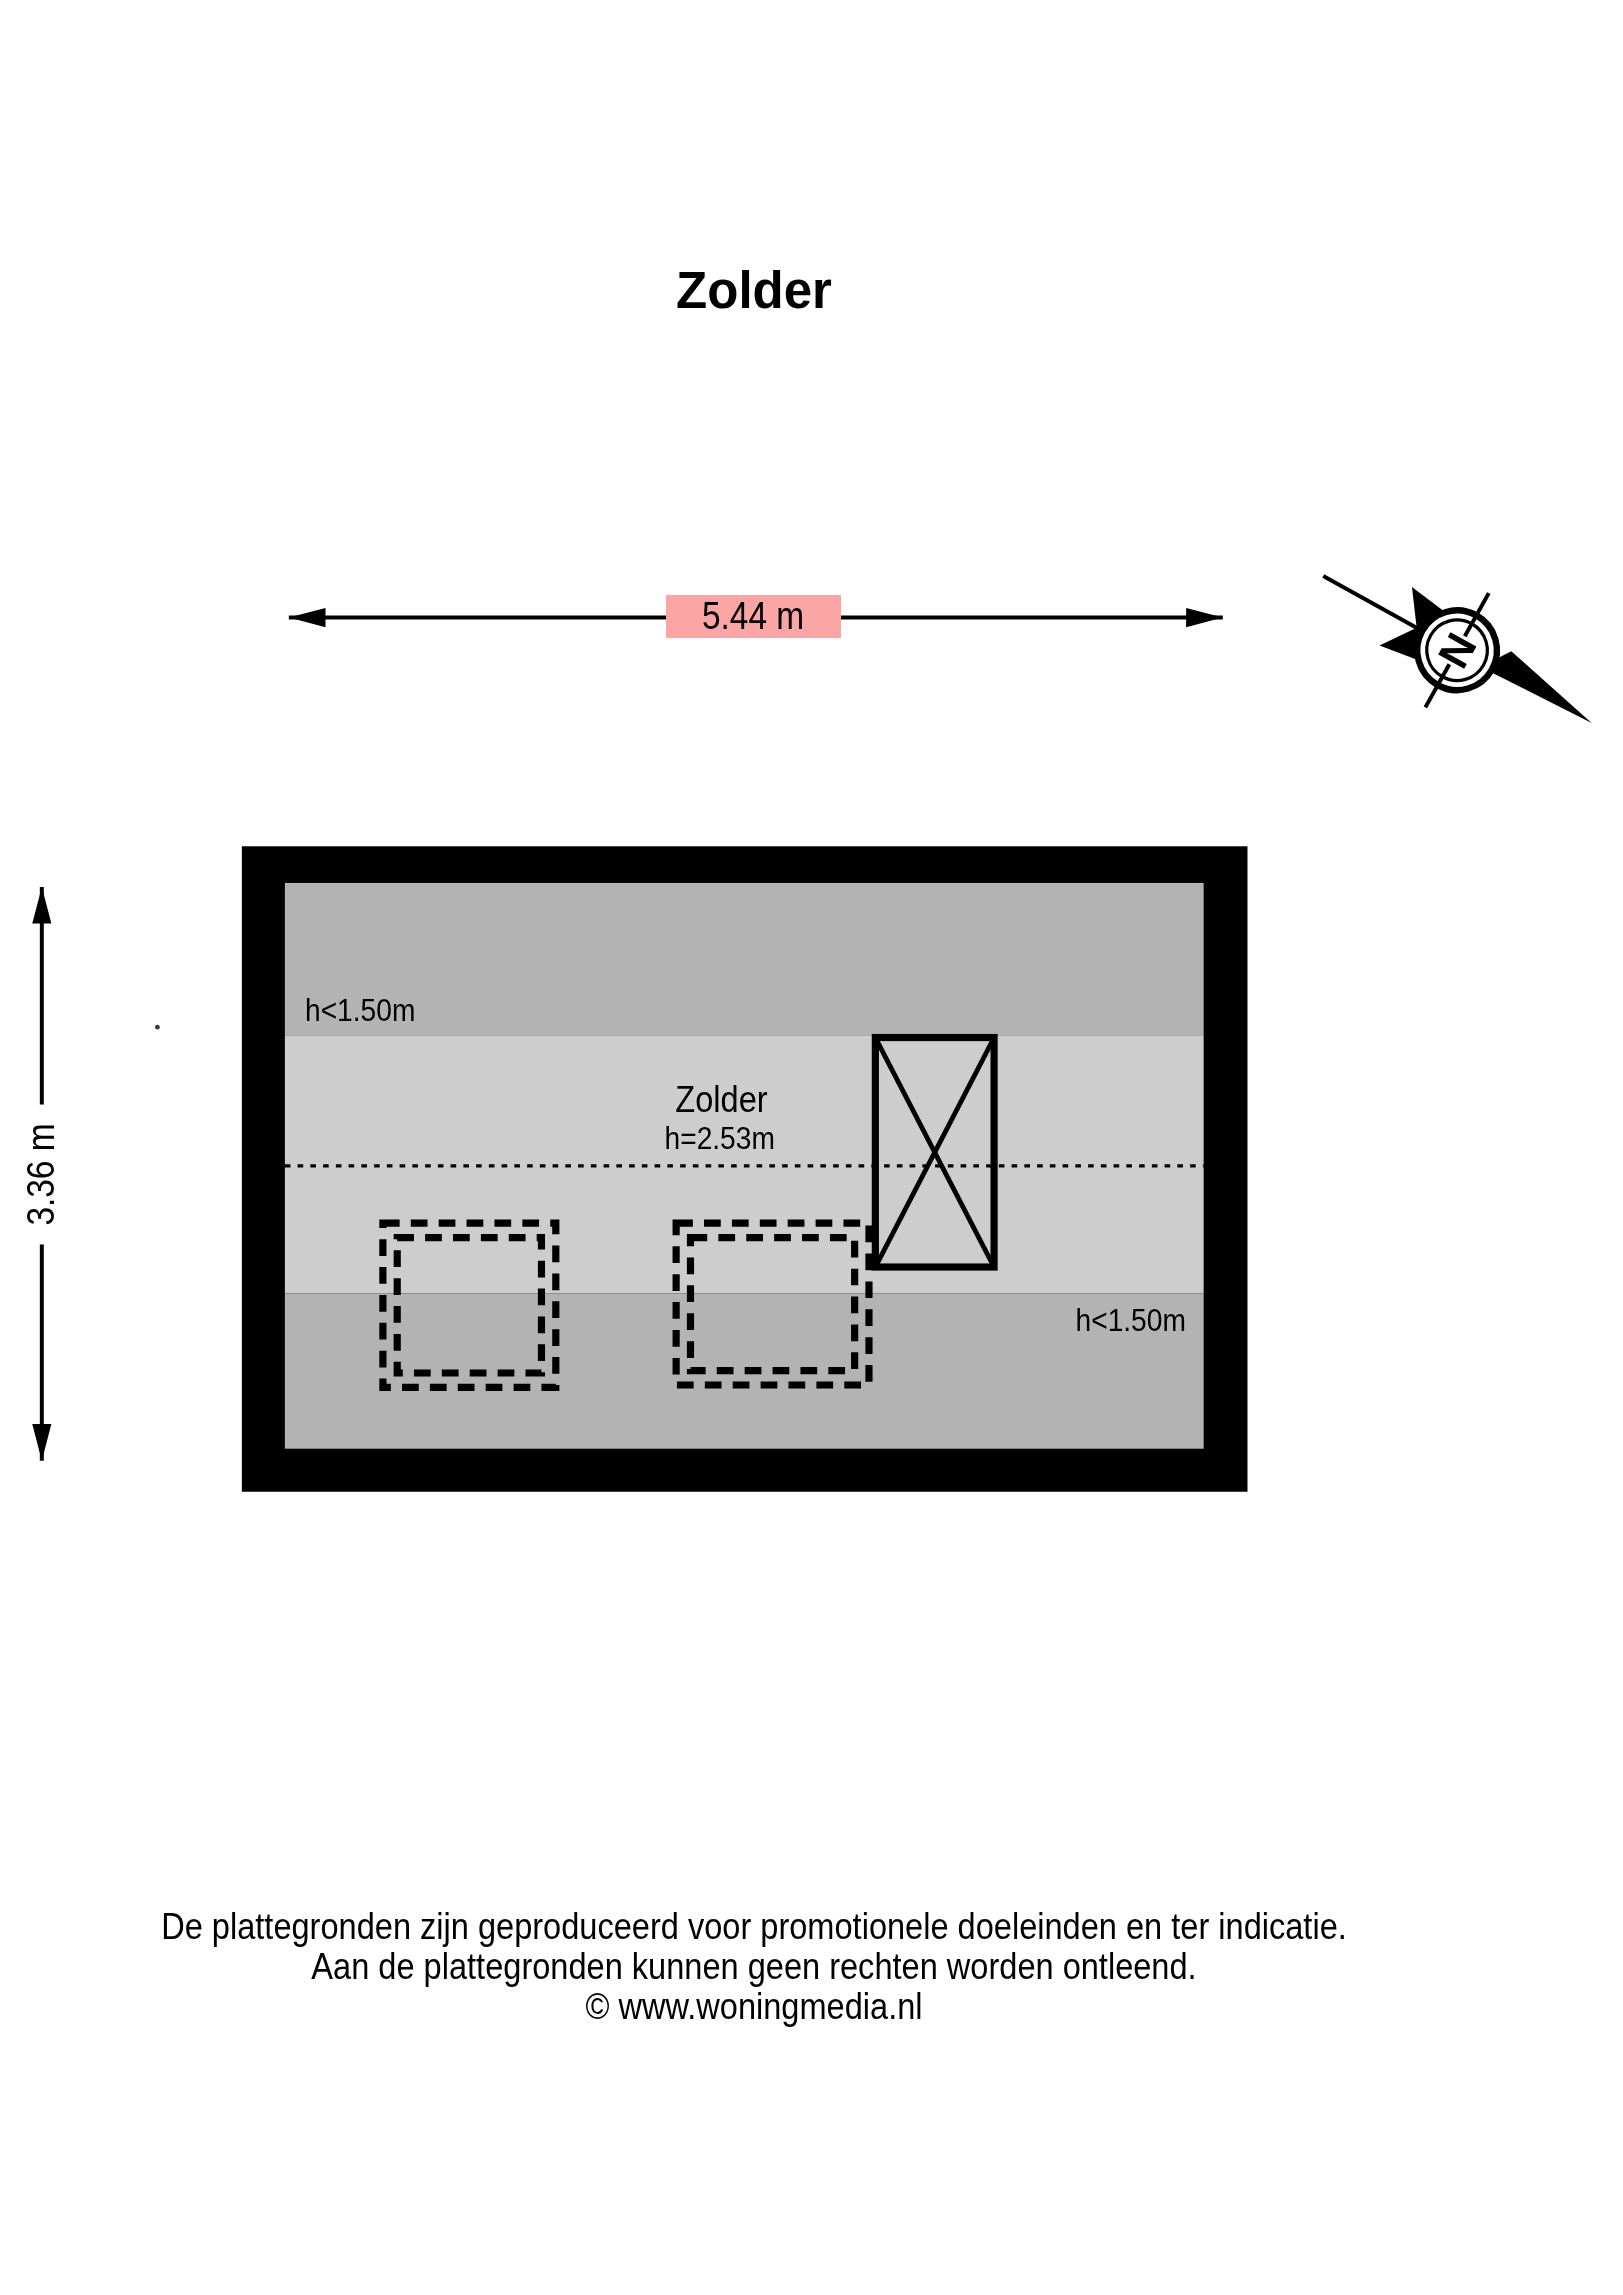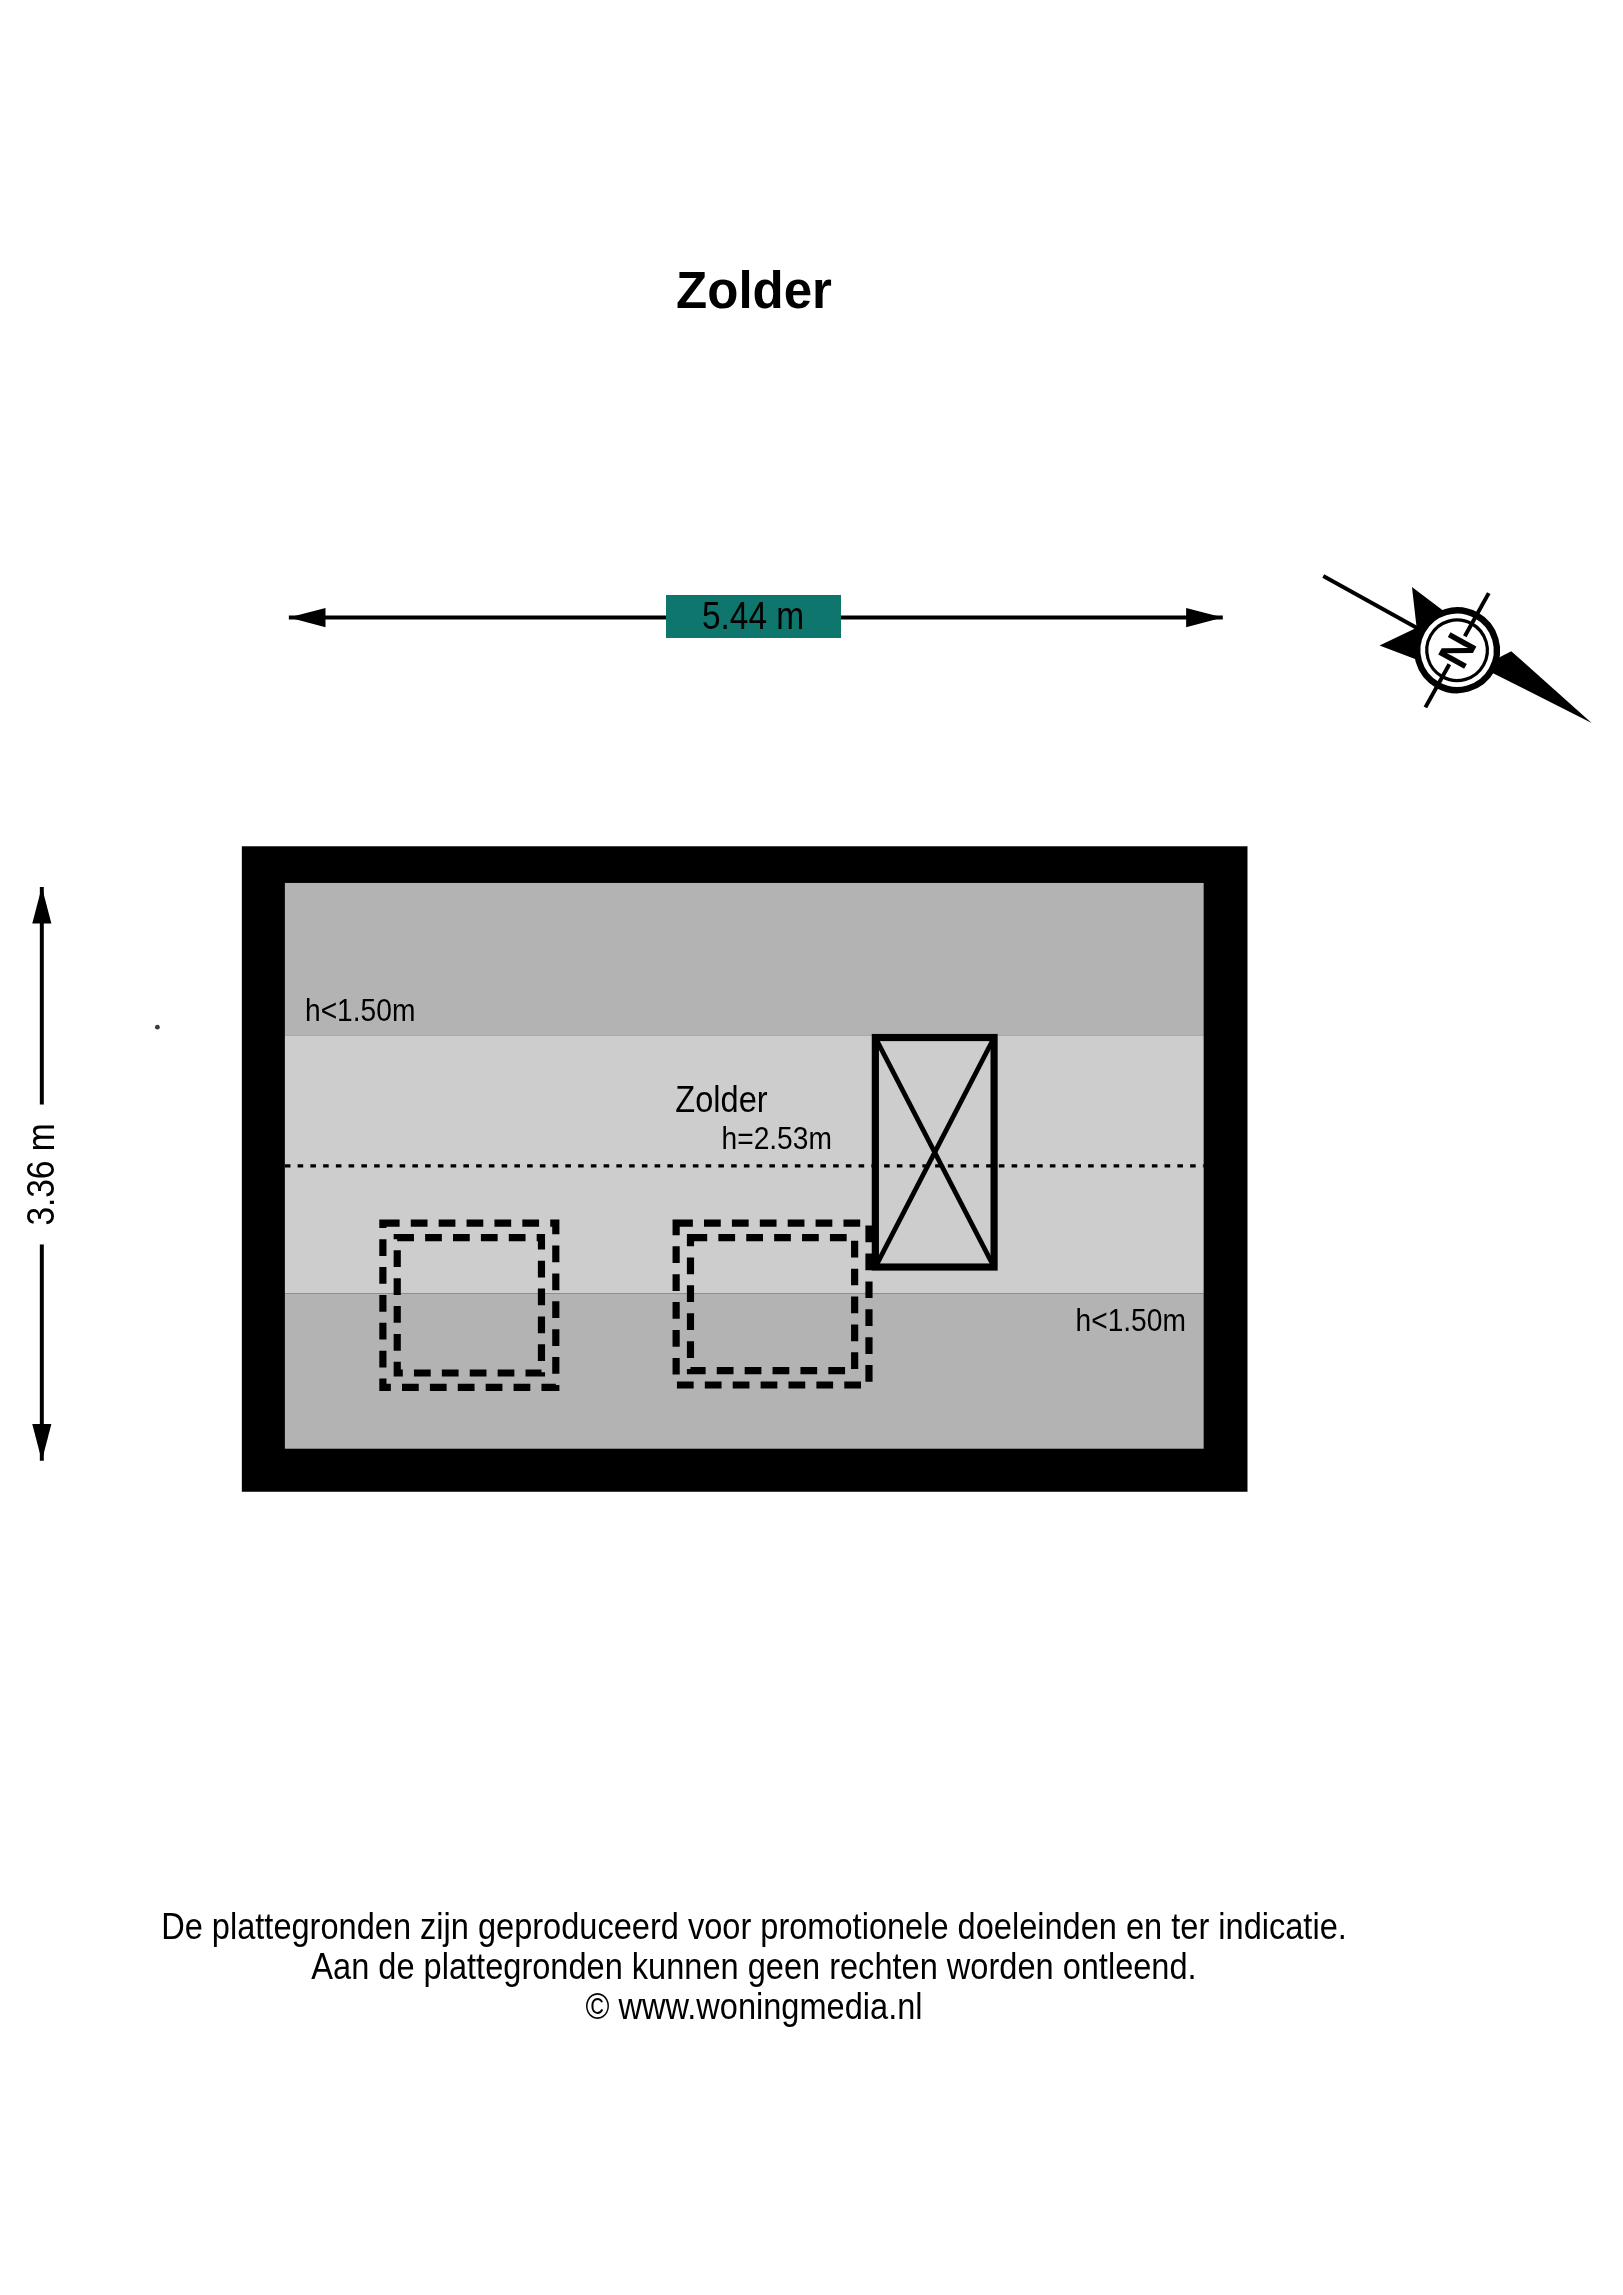--- a/index.html
+++ b/index.html
@@ -4,26 +4,26 @@
 <style>
   html,body{margin:0;padding:0;background:#fff;}
   #page{position:relative;width:1624px;height:2295px;background:#fff;overflow:hidden;
         font-family:"Liberation Sans", sans-serif;color:#000;}
   .abs{position:absolute;}
   .centerwrap{left:0;width:1508px;text-align:center;}
   .cond-c{transform:scaleX(0.88);transform-origin:center center;}
   .cond-l{transform:scaleX(0.88);transform-origin:left center;}
   #title{top:261px;font-size:51px;font-weight:bold;line-height:59px;letter-spacing:0px;}
   #dim-w-label{left:666px;top:595px;width:175px;height:43px;line-height:43px;
-               background:#0f766e;font-size:38px;text-align:center;}
+               background:#fca5a5;font-size:38px;text-align:center;}
   #dim-d-label{left:-38px;top:1153px;width:159px;height:43px;line-height:43px;
                background:#fff;font-size:38px;text-align:center;transform:rotate(-90deg) scaleX(0.88);}
   .plan-label{font-size:32px;line-height:35px;white-space:nowrap;}
   #room-label{left:602px;top:1080px;width:239px;text-align:center;font-size:37px;line-height:40px;}
-  #room-height{left:600px;top:1121px;width:239px;text-align:right;}
+  #room-height{left:600px;top:1121px;width:239px;text-align:center;}
   #low-top{left:305px;top:993px;}
   #low-bottom{left:1011px;top:1303px;width:239px;text-align:center;}
   #footer{top:1907px;font-size:37px;line-height:40px;}
   svg{position:absolute;left:0;top:0;}
   svg text{font-family:"Liberation Sans", sans-serif;}
 </style>
 </head>
 <body>
 
 <div id="page">

